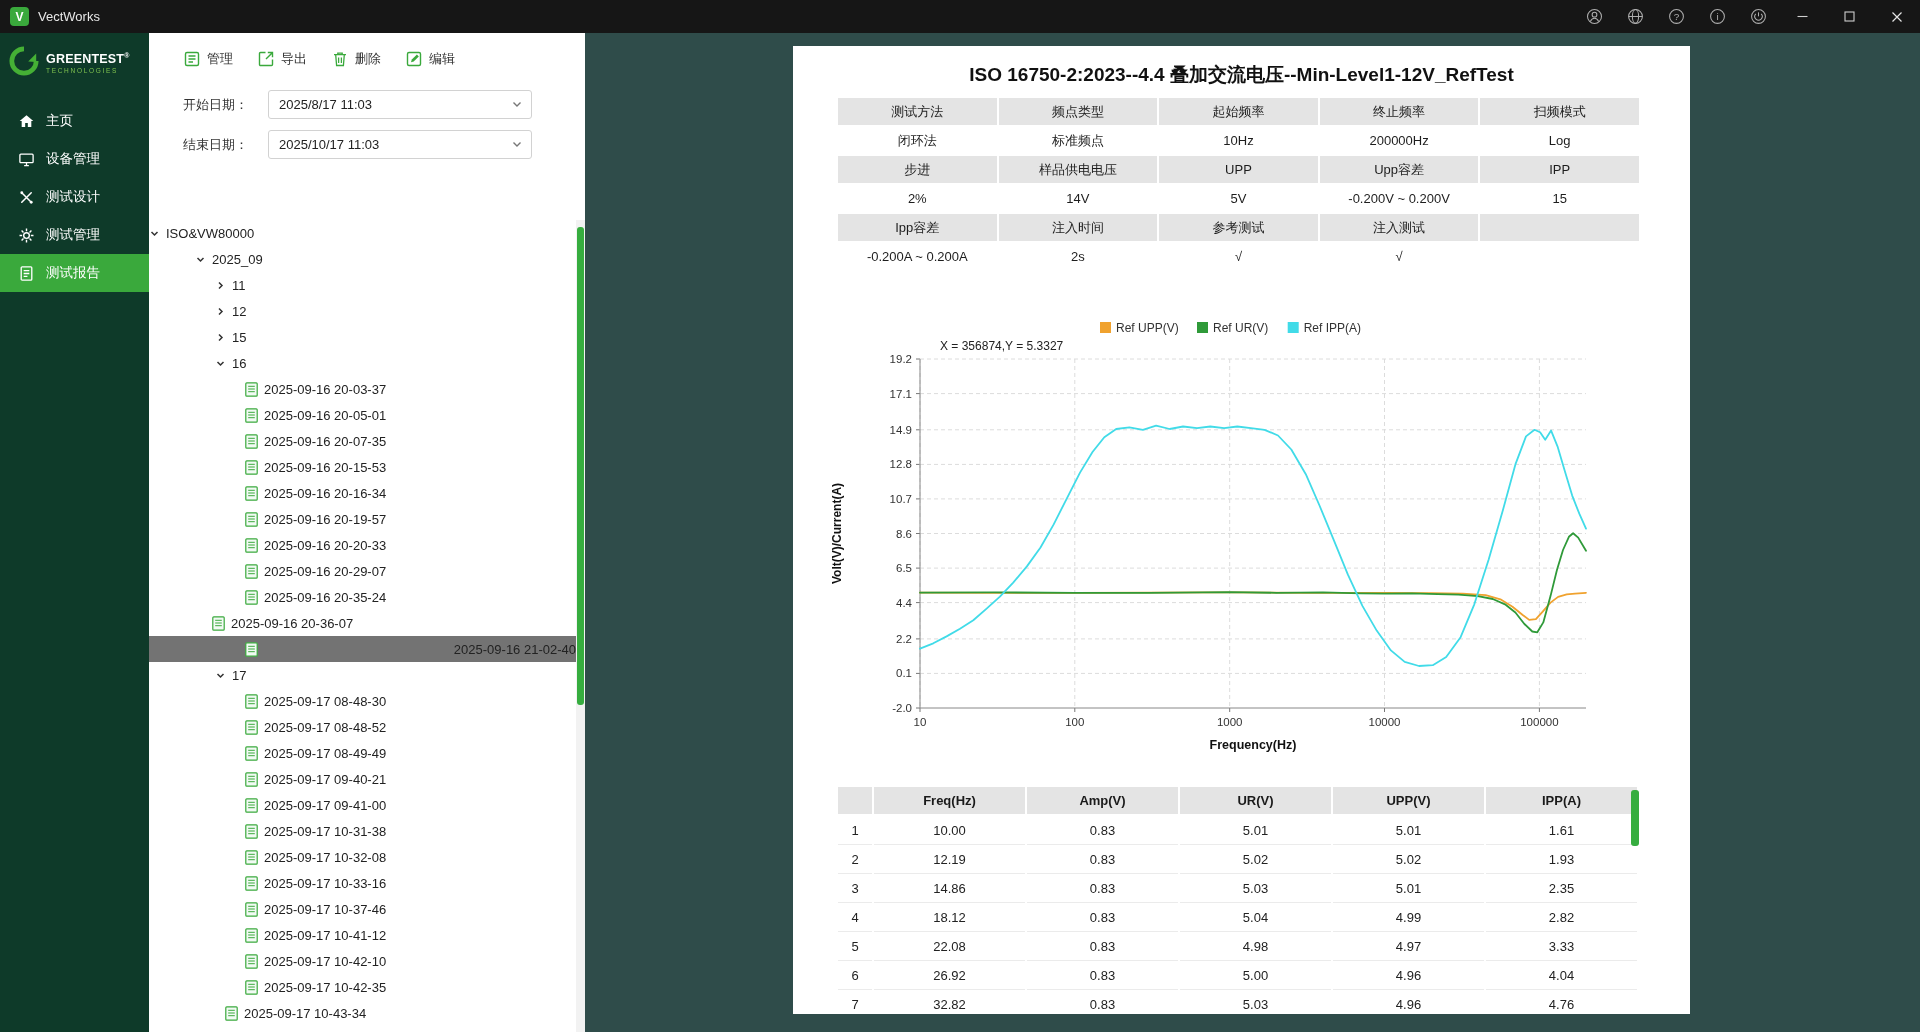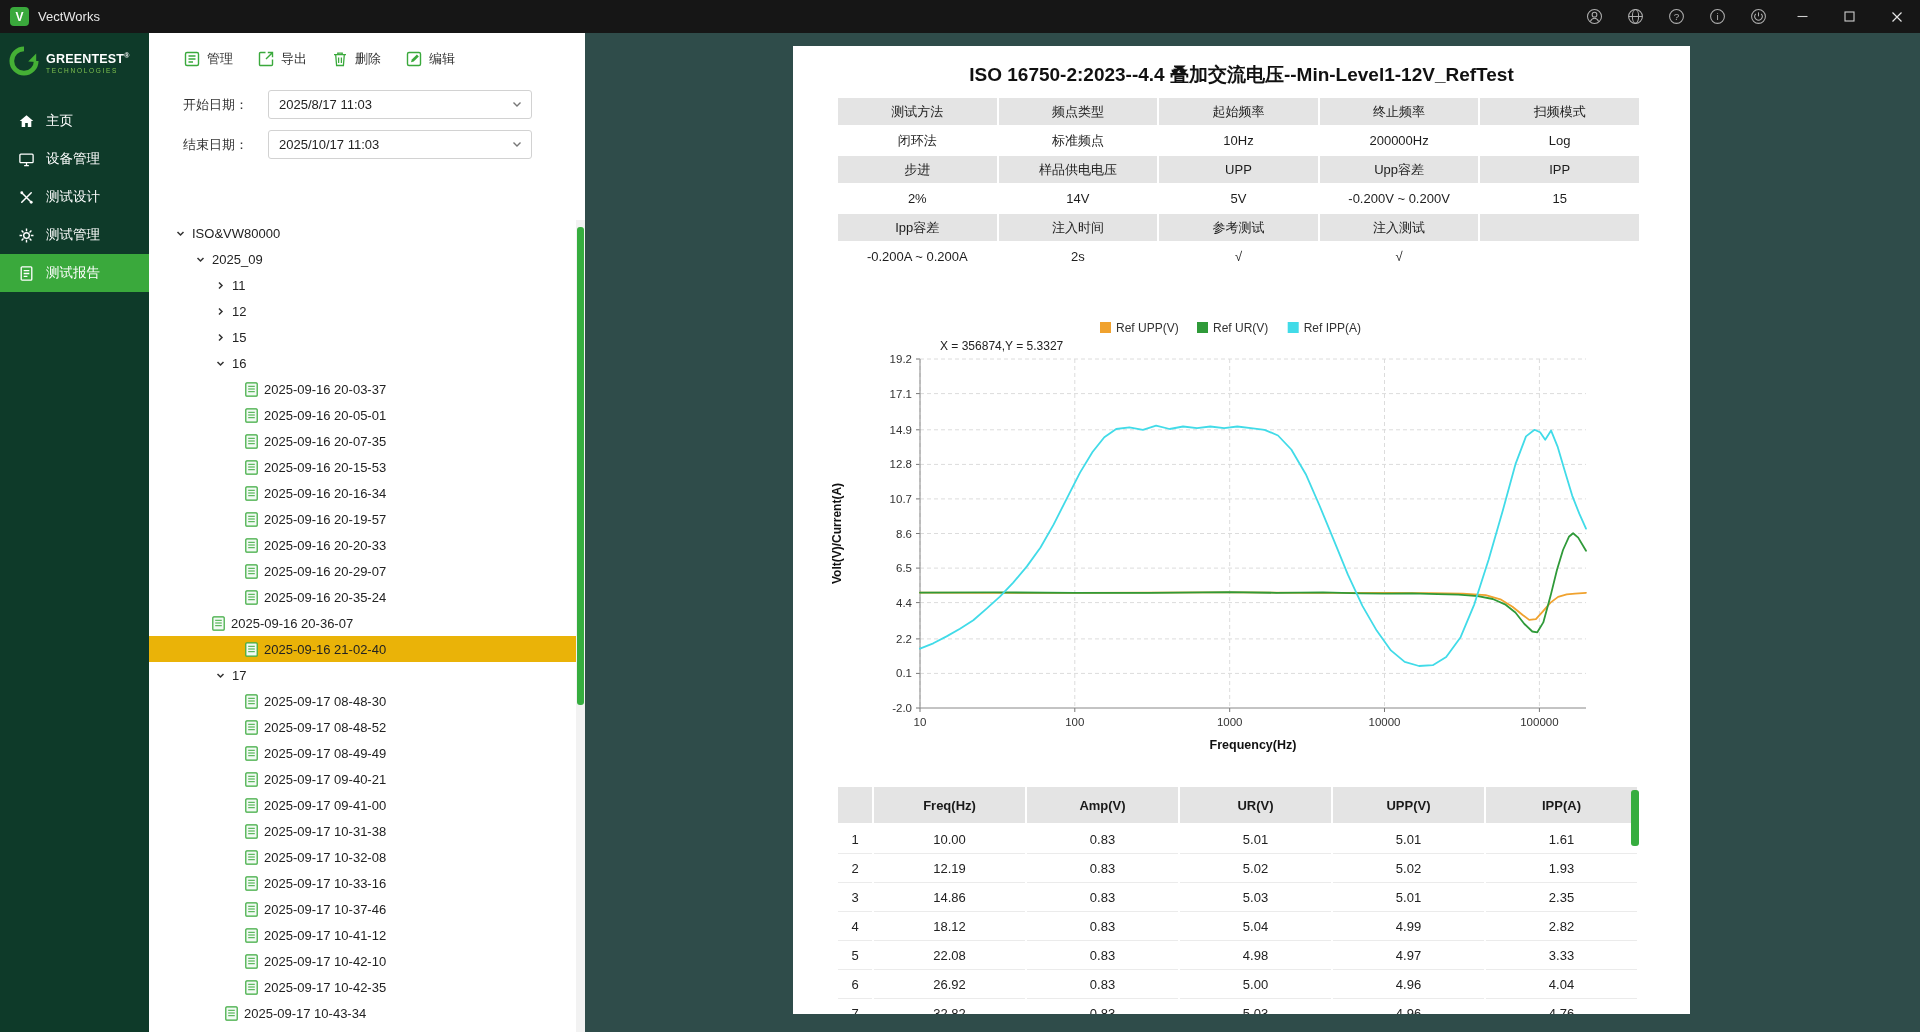--- a/index.html
+++ b/index.html
@@ -28,40 +28,40 @@
 
   
   .panel{position:absolute;top:33px;left:149px;width:436px;height:999px;background:#fff;}
   .toolbar{display:flex;gap:24px;padding:17px 0 0 34px;align-items:center;}
   .tool-btn{display:flex;align-items:center;gap:6px;font-size:13px;color:#333;cursor:pointer;}
   .filters{padding:22px 0 0 34px;display:flex;flex-direction:column;gap:11px;}
   .filter-row{display:flex;align-items:center;gap:20px;font-size:13px;color:#333;}
   .select{width:243px;height:27px;border:1px solid #d2d2d2;border-radius:3px;display:flex;align-items:center;justify-content:space-between;padding:0 9px 0 10px;font-size:13px;color:#222;background:#fff;cursor:pointer;}
   .tree{position:absolute;top:187px;left:0;right:9px;bottom:0;overflow:hidden;}
   .tree-row{height:26px;display:flex;align-items:center;gap:6px;font-size:13px;color:#222;white-space:nowrap;cursor:pointer;}
-  .tree-row.selected{background:#eab308;}
+  .tree-row.selected{background:#737373;justify-content:space-between;}
   .chev{width:11px;height:11px;display:flex;}
   .chev.collapsed{transform:rotate(-90deg);}
   .tree-scrollbar{position:absolute;top:187px;right:0;width:9px;bottom:0;background:#f2f2f2;}
   .tree-thumb{position:absolute;top:7px;left:1px;width:7px;height:478px;background:#36ad3f;border-radius:3px;}
 
   
   .canvas{position:absolute;top:33px;left:585px;width:1335px;height:999px;background:#2f4c4a;}
   .page{position:absolute;left:208px;top:13px;width:897px;height:968px;background:#fff;overflow:hidden;}
   .page-title{position:absolute;top:16px;left:0;width:100%;text-align:center;font-size:19px;font-weight:600;color:#111;}
   .param-table{position:absolute;left:45px;top:52px;width:801px;display:flex;flex-direction:column;gap:2px;}
   .p-row{display:flex;gap:2px;}
   .p-cell{flex:1;height:27px;display:flex;align-items:center;justify-content:center;font-size:13px;color:#1d1d1d;background:#fff;}
   .p-cell.hdr{background:#e4e4e4;}
   #chart{position:absolute;left:30px;top:255px;}
   .data-table{position:absolute;left:45px;top:741px;width:799px;}
   .d-row{display:flex;gap:2px;}
   .d-row.head{margin-bottom:2px;}
   .d-cell{flex:1;height:28px;display:flex;align-items:center;justify-content:center;font-size:13px;color:#222;background:#fff;border-bottom:1px solid #ebebeb;}
-  .d-row.head .d-cell{background:#e4e4e4;height:36px;font-weight:600;border-bottom:none;color:#1a1a1a;}
+  .d-row.head .d-cell{background:#e4e4e4;height:27px;font-weight:600;border-bottom:none;color:#1a1a1a;}
   .d-cell.idx{flex:0 0 34px;}
   .table-thumb{position:absolute;left:838px;top:744px;width:8px;height:56px;background:#36ad3f;border-radius:3px;}
 </style>
 </head>
 <body>
 
 <div class="app">
 
   <div class="titlebar">
     <span class="app-logo">V</span>
@@ -232,21 +232,21 @@
         <span>结束日期：</span>
         <div class="select">
           <span>2025/10/17 11:03</span>
           <svg width="10" height="7" viewBox="0 0 10 7" fill="none" stroke="#777" stroke-width="1.4">
               <path d="M1.5 1.5L5 5l3.5-3.5"></path>
             </svg>
         </div>
       </div>
     </div>
     <div class="tree" id="tree">
-        <div class="tree-row" style="padding-left: 26px;">
+        <div class="tree-row" style="">
           <span class="chev ">
             <svg width="11" height="11" viewBox="0 0 11 11" fill="none" stroke="#333" stroke-width="1.5">
               <path d="M2.5 4l3 3 3-3"></path>
             </svg>
           </span>
           <span>ISO&amp;VW80000</span>
         </div>
         <div class="tree-row" style="padding-left: 46px;">
           <span class="chev ">
             <svg width="11" height="11" viewBox="0 0 11 11" fill="none" stroke="#333" stroke-width="1.5">

